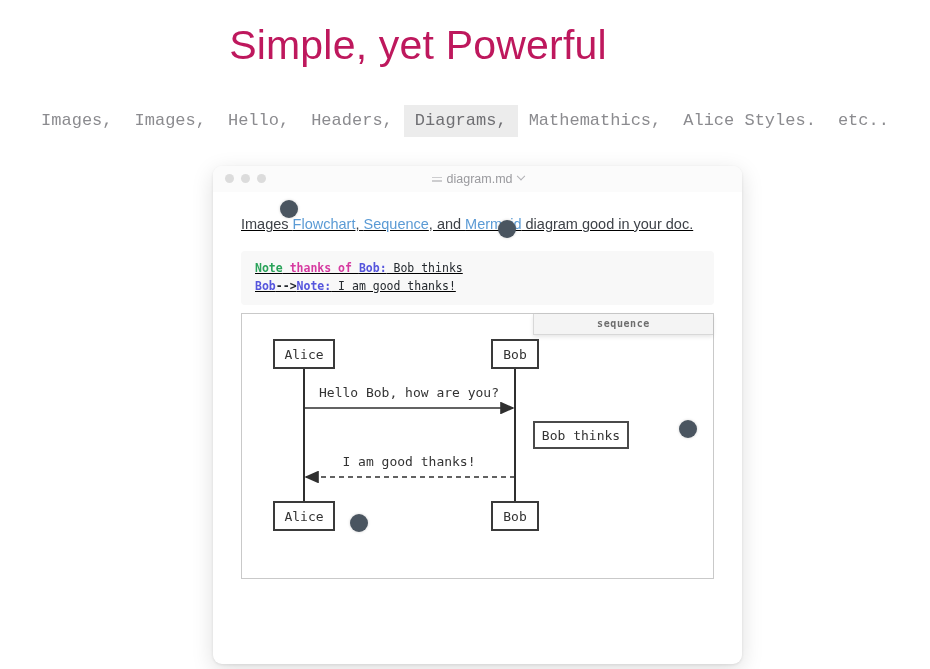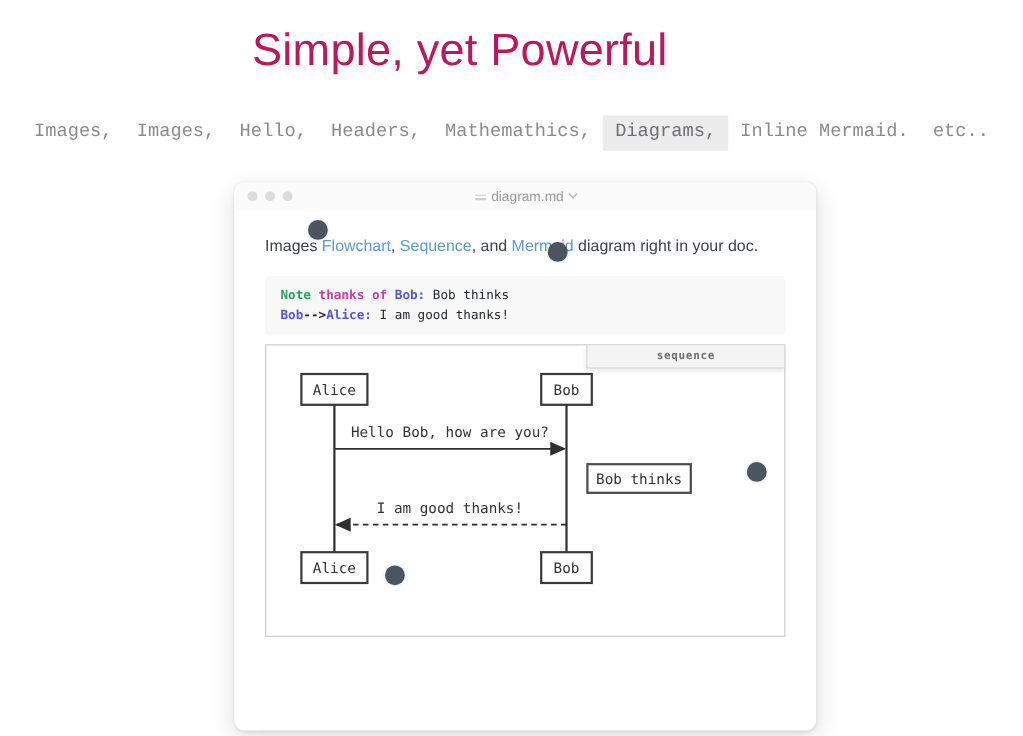--- a/index.html
+++ b/index.html
@@ -52,20 +52,21 @@
 
   
   .window {
     position: absolute;
     left: 213px; top: 166px;
     width: 529px; height: 498px;
     background: #ffffff;
     border-radius: 9px;
     box-shadow: 0 6px 22px rgba(0,0,0,0.13), 0 1px 3px rgba(0,0,0,0.09);
     overflow: hidden;
+    text-decoration: underline;
   }
   .titlebar {
     position: relative;
     height: 26px;
     background: #fbfbfb;
     display: flex;
     align-items: center;
   }
   .traffic {
     position: absolute;
@@ -178,23 +179,23 @@
 
 <div class="page">
 
   <div class="headline">Simple, yet Powerful</div>
 
   <div class="features">
     <span class="feature-item">Images,</span>
     <span class="feature-item">Images,</span>
     <span class="feature-item">Hello,</span>
     <span class="feature-item">Headers,</span>
+    <span class="feature-item active">Diagrams,</span>
     <span class="feature-item">Mathemathics,</span>
-    <span class="feature-item active">Diagrams,</span>
-    <span class="feature-item">Inline Mermaid.</span>
+    <span class="feature-item">Alice Styles.</span>
     <span class="feature-item">etc..</span>
   </div>
 
   <div class="window">
 
     <div class="titlebar">
       <div class="traffic">
         <span class="dot"></span>
         <span class="dot"></span>
         <span class="dot"></span>
@@ -202,29 +203,29 @@
       <div class="titlebar-center">
         <span class="file-icon"></span>
         <span>diagram.md</span>
         <span class="chevron"></span>
       </div>
     </div>
 
     <div class="doc">
 
       <div class="intro">
-        <span>Images </span><span class="lnk">Flowchart</span><span>, </span><span class="lnk">Sequence</span><span>, and </span><span class="lnk">Mermaid</span><span> diagram right in your doc.</span>
+        <span>Images </span><span class="lnk">Flowchart</span><span>, </span><span class="lnk">Sequence</span><span>, and </span><span class="lnk">Mermaid</span><span> diagram good in your doc.</span>
       </div>
 
       <div class="codefence">
         <div>
           <span class="c-note">Note</span><span class="c-kw"> thanks of </span><span class="c-actor">Bob:</span><span class="c-msg"> Bob thinks</span>
         </div>
         <div>
-          <span class="c-actor">Bob</span><span class="c-arrow">--&gt;</span><span class="c-actor">Alice:</span><span class="c-msg"> I am good thanks!</span>
+          <span class="c-actor">Bob</span><span class="c-arrow">--&gt;</span><span class="c-actor">Note:</span><span class="c-msg"> I am good thanks!</span>
         </div>
       </div>
 
       <div class="diagram">
         <div class="badge">sequence</div>
 
         <div class="svg-wrap">
           <svg width="471" height="266" viewBox="0 0 471 266" xmlns="http://www.w3.org/2000/svg">
             <defs>
               <marker id="arrowR" markerWidth="9" markerHeight="8" refX="8" refY="4" orient="auto">

